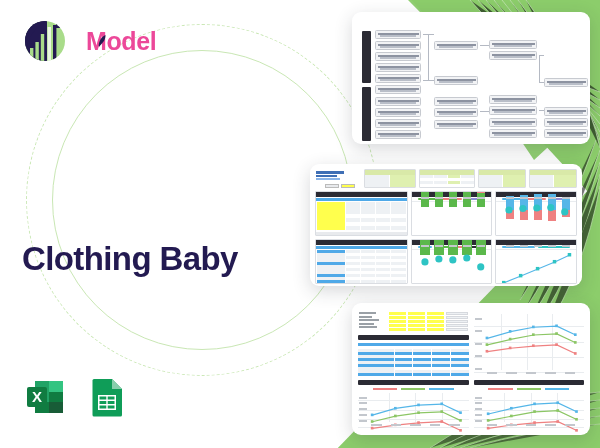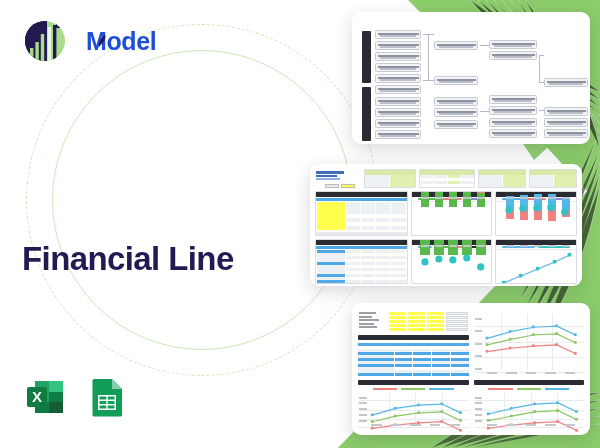--- a/index.html
+++ b/index.html
@@ -50,21 +50,21 @@
     left:26px; top:24px;
     width:352px; height:352px;
     border:1px dashed #c9e7b4;
   }
 
   
   .logo-row { position:absolute; left:22px; top:18px; display:flex; align-items:center; gap:11px; }
   .logo-mark { width:46px; height:46px; flex:0 0 46px; }
   .logo-text { font-size:25px; font-weight:700; letter-spacing:-.4px; line-height:1; display:flex; }
   .lt-dark { color:#231a51; }
-  .lt-green { color:#1d4ed8; }
+  .lt-green { color:#ec4899; }
 
   
   .headline {
     position:absolute; left:22px; top:152px;
     width:265px;
     font-size:33px;
     line-height:1.30;
     font-weight:700;
     letter-spacing:-.6px;
     color:#231a51;
@@ -228,21 +228,21 @@
         <svg width="10" height="13" viewBox="0 0 10 13" style="position:absolute;left:11px;top:6px">
           <path d="M8.5 0 C8.5 6 5 8 2 12 C1 8.5 3.5 2 8.5 0 Z" fill="#231a51"></path>
         </svg>
       </span>
     </div>
   </div>
 
   <h1 class="headline">
     <br>
     <br>
-    <span>Financial Line</span>
+    <span>Clothing Baby</span>
   </h1>
 
   <div class="formats">
     <svg class="fmt-icon" viewBox="0 0 46 46">
       <rect x="13" y="7" width="28" height="32" rx="1.5" fill="#21a366"></rect>
       <rect x="27" y="7" width="14" height="11" fill="#33c481"></rect>
       <rect x="27" y="18" width="14" height="10" fill="#107c41"></rect>
       <rect x="27" y="28" width="14" height="11" fill="#185c37"></rect>
       <rect x="13" y="7" width="14" height="11" fill="#21a366"></rect>
       <rect x="13" y="28" width="14" height="11" fill="#107c41"></rect>

